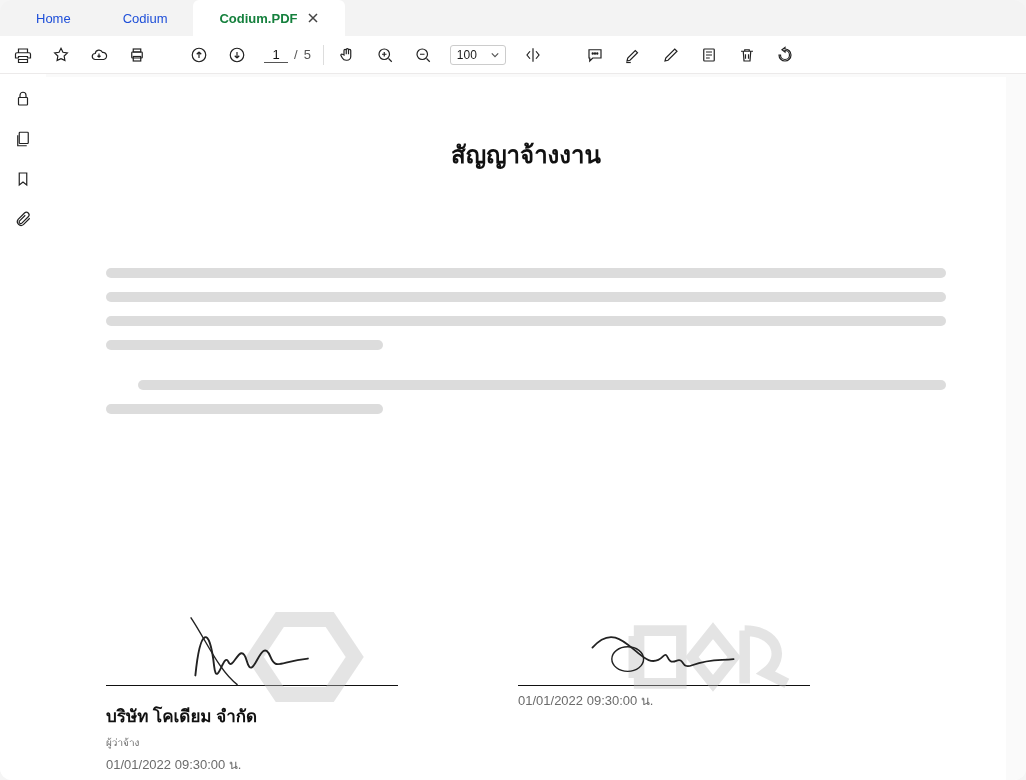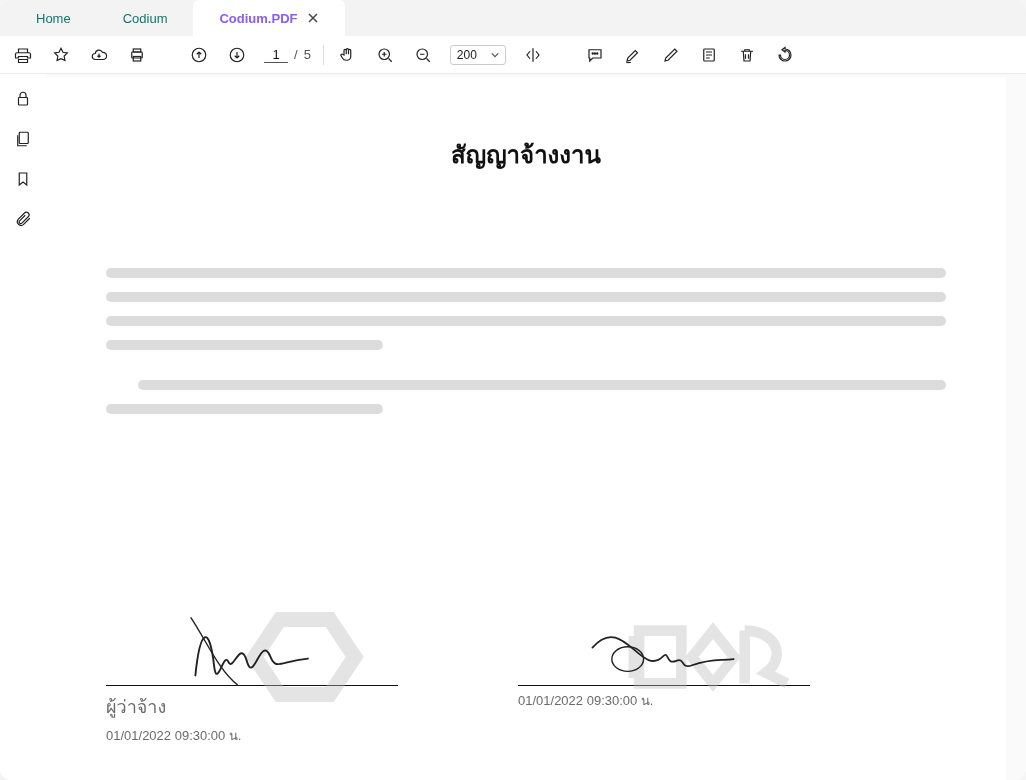--- a/index.html
+++ b/index.html
@@ -23,27 +23,27 @@
       gap: 0;
       border-top-left-radius: 12px;
       border-top-right-radius: 12px;
     }
     .tab {
       padding: 0 26px;
       height: 100%;
       display: flex;
       align-items: center;
       font-size: 13px;
-      color: #0f766e;
+      color: #1d4ed8;
       cursor: pointer;
       gap: 10px;
     }
     .tab.active {
       background: #fff;
-      color: #8b5cf6;
+      color: #15803d;
       font-weight: 600;
       border-top-left-radius: 6px;
       border-top-right-radius: 6px;
     }
     .tab .close {
       width: 12px; height: 12px;
       display: inline-flex; align-items: center; justify-content: center;
       color: #555;
     }
 
@@ -149,21 +149,21 @@
     .sig-svg { position: absolute; bottom: -12px; left: 80px; width: 150px; height: 90px; pointer-events: none; }
     .watermark {
       position: absolute;
       bottom: -22px;
       left: 130px;
       width: 150px; height: 100px;
       pointer-events: none;
       opacity: 0.4;
     }
     .sig-name { margin-top: 16px; font-size: 17px; font-weight: 600; color: #111; }
-    .sig-role { margin-top: 6px; font-size: 18px; color: #6b6b6b; }
+    .sig-role { margin-top: 6px; font-size: 10px; color: #6b6b6b; }
     .sig-time { margin-top: 4px; font-size: 13px; color: #6b6b6b; }
   </style>
 </head>
 <body>
 
 <div class="tabbar">
   <div class="tab">
     <span>Home</span>
   </div>
   <div class="tab">
@@ -238,21 +238,21 @@
           <path d="M21 21l-4.3-4.3M11 8v6M8 11h6"></path>
         </svg>
       </span>
     <span class="icon-btn">
         <svg viewBox="0 0 24 24">
           <circle cx="11" cy="11" r="7"></circle>
           <path d="M21 21l-4.3-4.3M8 11h6"></path>
         </svg>
       </span>
     <div class="zoom-select">
-      <span>200</span>
+      <span>100</span>
       <svg class="chev" viewBox="0 0 10 10">
           <path d="M1 3l4 4 4-4" stroke="#555" fill="none" stroke-width="1.5"></path>
         </svg>
     </div>
     <span class="icon-btn">
         <svg viewBox="0 0 24 24">
           <path d="M12 3v18M8 7l-4 5 4 5M16 7l4 5-4 5"></path>
         </svg>
       </span>
   </div>
@@ -343,20 +343,21 @@
           <div class="sig-line">
 
             <svg class="watermark" viewBox="0 0 120 80">
               <path d="M35 10 L75 10 L95 40 L75 70 L35 70 L15 40 Z" fill="none" stroke="#bdbdbd" stroke-width="12"></path>
             </svg>
             <svg class="sig-svg" viewBox="0 0 160 90">
               <path d="M10 70 C 15 20, 25 15, 30 60 C 33 85, 40 45, 45 55 C 50 68, 58 30, 65 55 C 72 80, 80 25, 90 50 C 96 65, 100 55, 130 52" stroke="#222" stroke-width="2" fill="none" stroke-linecap="round"></path>
               <path d="M5 8 C 20 30, 35 65, 55 80" stroke="#222" stroke-width="1.5" fill="none"></path>
             </svg>
           </div>
+          <div class="sig-name">บริษัท โคเดียม จำกัด</div>
           <div class="sig-role">ผู้ว่าจ้าง</div>
           <div class="sig-time">01/01/2022 09:30:00 น.</div>
         </div>
 
         <div class="sig-col">
           <div class="sig-line">
             <svg class="watermark" viewBox="0 0 180 80" style="left:100px;width:190px;">
               <path d="M20 15 L60 15 L60 65 L20 65 Z M15 20 L15 60" fill="none" stroke="#bdbdbd" stroke-width="10"></path>
               <path d="M70 40 L90 15 L110 40 L90 65 Z" fill="none" stroke="#bdbdbd" stroke-width="10"></path>
               <path d="M120 15 L120 65 M120 15 C150 15 160 40 140 55 L160 65" fill="none" stroke="#bdbdbd" stroke-width="10"></path>

